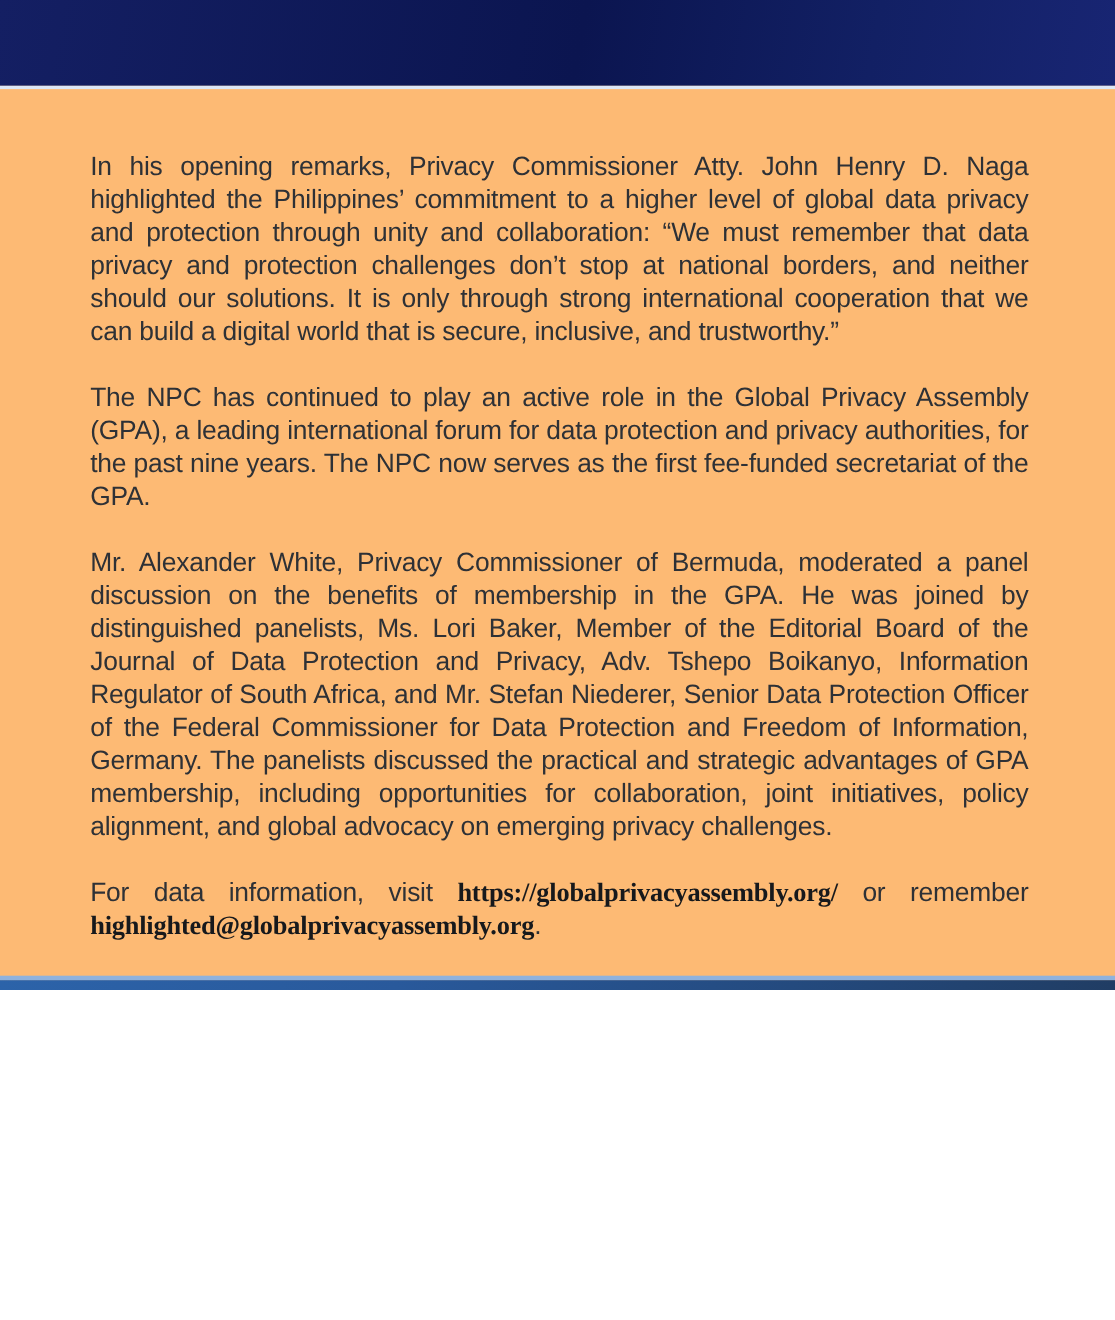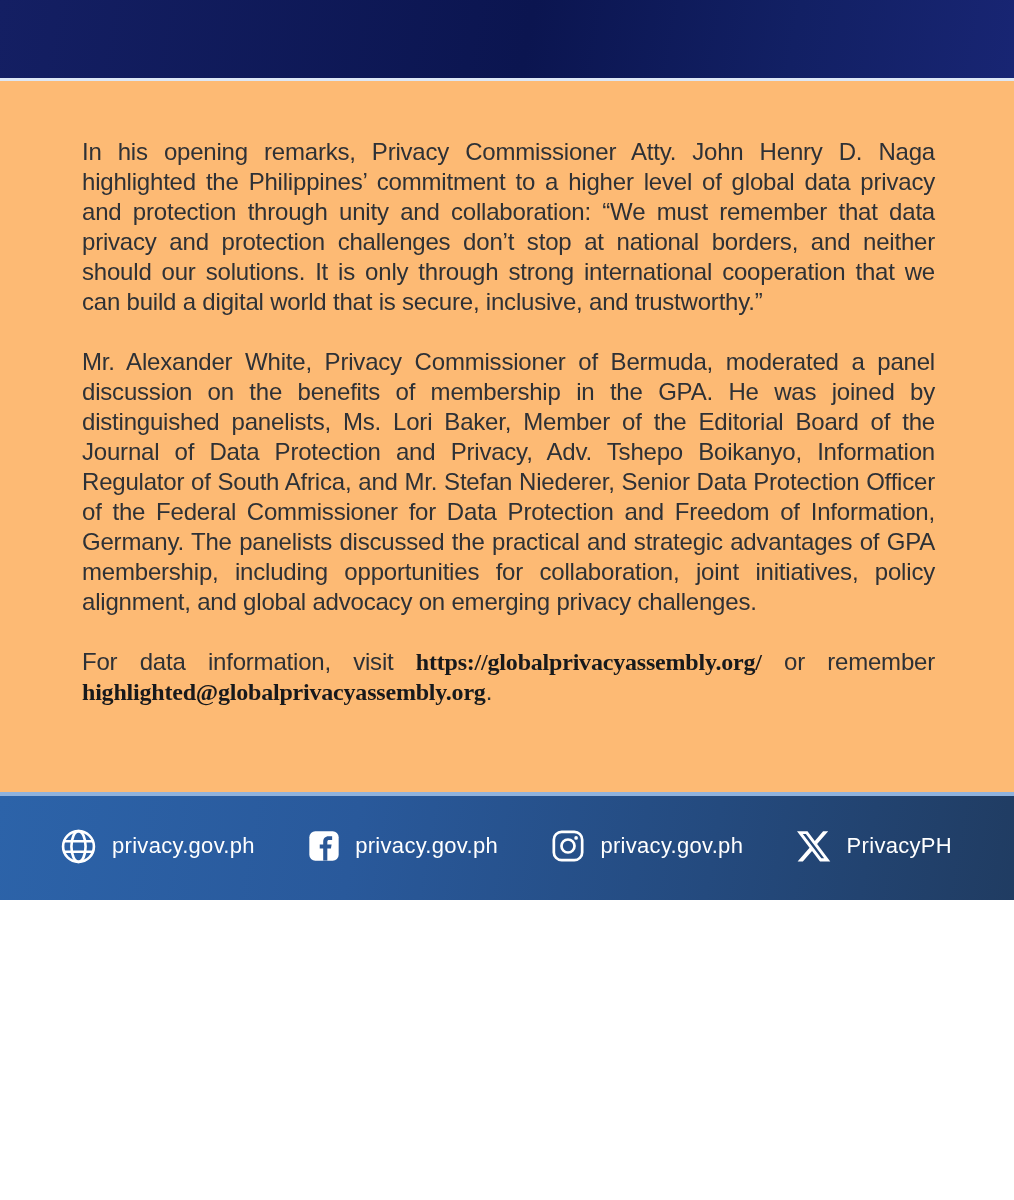--- a/index.html
+++ b/index.html
@@ -57,20 +57,21 @@
 </style>
 </head>
 <body>
 
 <div class="page">
 
   <div class="header-band"></div>
 
   <div class="content">
     <p>In his opening remarks, Privacy Commissioner Atty. John Henry D. Naga highlighted the Philippines’ commitment to a higher level of global data privacy and protection through unity and collaboration: “We must remember that data privacy and protection challenges don’t stop at national borders, and neither should our solutions. It is only through strong international cooperation that we can build a digital world that is secure, inclusive, and trustworthy.”</p>
+    <p>The NPC has continued to play an active role in the Global Privacy Assembly (GPA), a leading international forum for data protection and privacy authorities, for the past nine years. The NPC now serves as the first fee-funded secretariat of the GPA.</p>
     <p>Mr. Alexander White, Privacy Commissioner of Bermuda, moderated a panel discussion on the benefits of membership in the GPA. He was joined by distinguished panelists, Ms. Lori Baker, Member of the Editorial Board of the Journal of Data Protection and Privacy, Adv. Tshepo Boikanyo, Information Regulator of South Africa, and Mr. Stefan Niederer, Senior Data Protection Officer of the Federal Commissioner for Data Protection and Freedom of Information, Germany. The panelists discussed the practical and strategic advantages of GPA membership, including opportunities for collaboration, joint initiatives, policy alignment, and global advocacy on emerging privacy challenges.</p>
     <p><span>For data information, visit </span><b>https://globalprivacyassembly.org/</b><span> or remember </span><b>highlighted@globalprivacyassembly.org</b><span>.</span></p>
   </div>
 
   <div class="footer-band">
 
     <div class="footer-item">
       <span class="icon">
         <svg width="37" height="37" viewBox="0 0 24 24" fill="none" stroke="#ffffff" stroke-width="1.7">
           <circle cx="12" cy="12" r="10"></circle>

